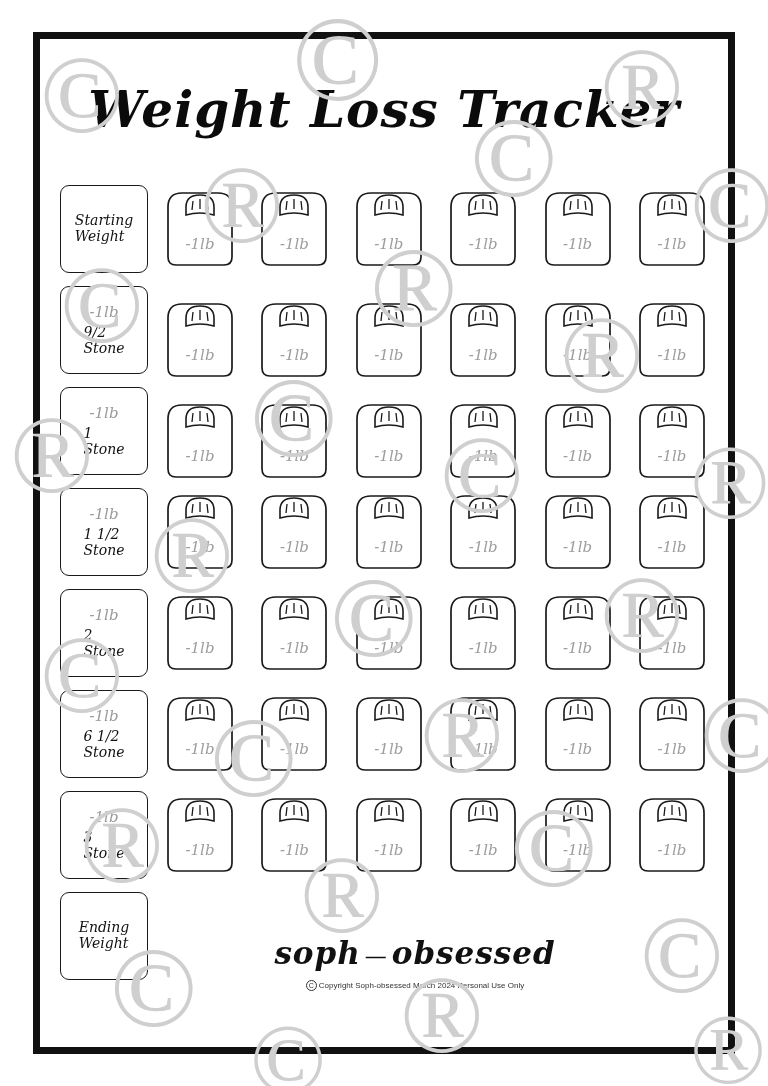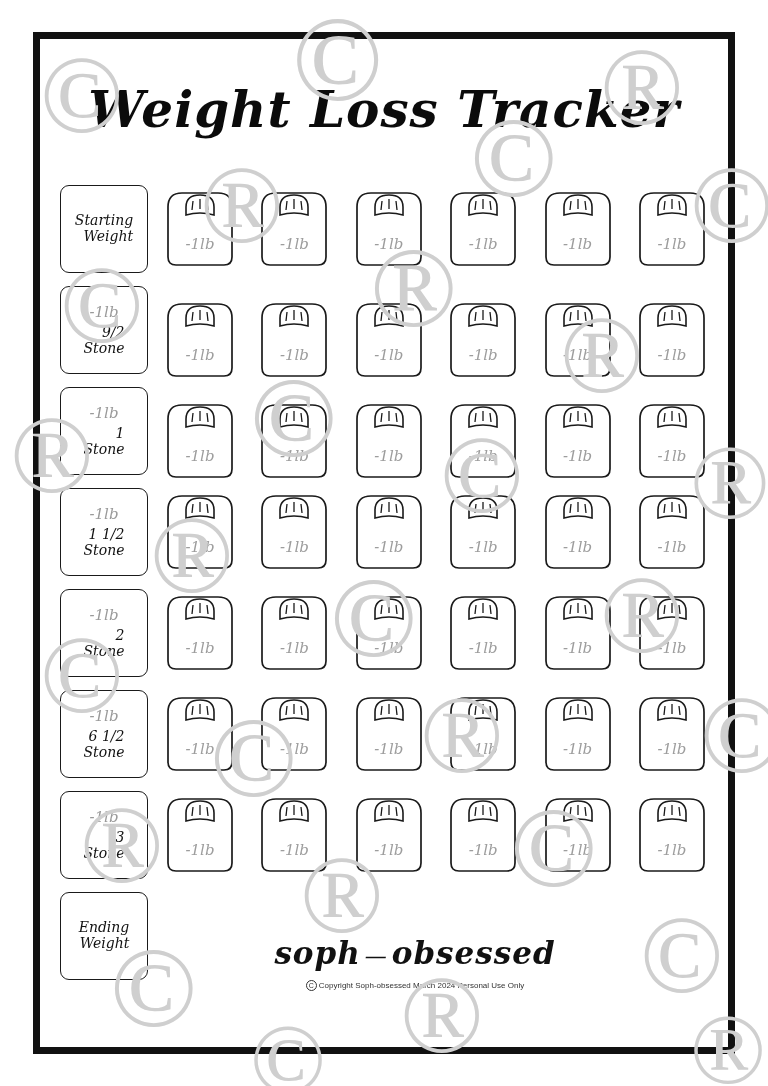--- a/index.html
+++ b/index.html
@@ -83,21 +83,21 @@
     font-size:15px;
     color:#9a9a9a;
     margin-bottom:4px;
   }
   .label-cell .cap{
     font-family:"DejaVu Serif", serif;
     font-style:italic;
     font-size:14px;
     line-height:1.12;
     color:#111;
-    text-align:right;
+    text-align:left;
   }
 
   
   .scales{
     display:flex;
     flex:1;
     justify-content:space-between;
   }
   .scale{
     position:relative;

